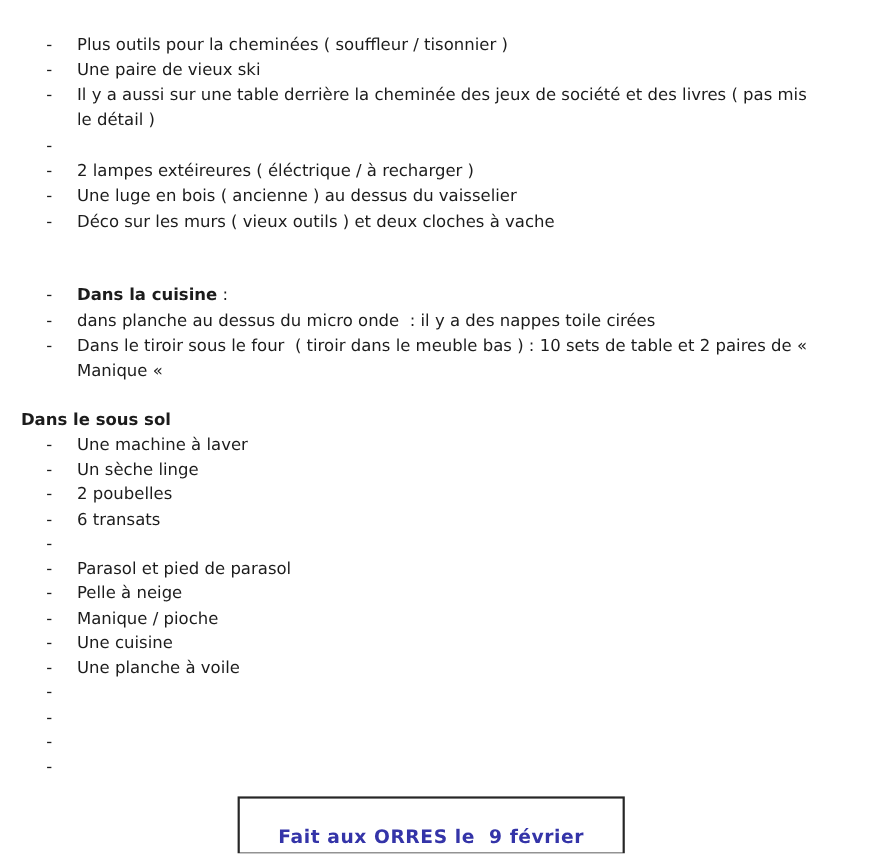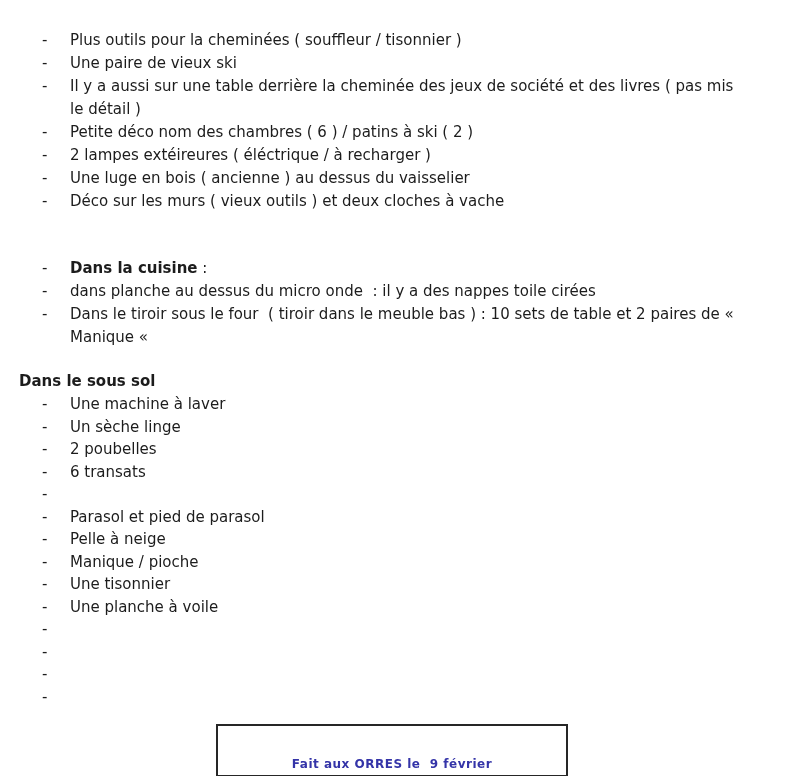--- a/index.html
+++ b/index.html
@@ -52,21 +52,21 @@
     border: 2px solid #262626;
     display: flex;
     align-items: flex-end;
     justify-content: center;
     padding-bottom: 4px;
     box-sizing: content-box;
   }
   .footer-text {
     color: #3434a8;
     font-weight: bold;
-    font-size: 12px;
+    font-size: 17px;
     white-space: pre;
     letter-spacing: 0.5px;
   }
 </style>
 </head>
 <body>
 
 <div class="page">
 
   <div class="list list1">
@@ -77,21 +77,20 @@
     <div class="li">
       <span class="dash">-</span>
       <span class="txt">Une paire de vieux ski</span>
     </div>
     <div class="li">
       <span class="dash">-</span>
       <span class="txt">Il y a aussi sur une table derrière la cheminée des jeux de société et des livres ( pas mis le détail )</span>
     </div>
     <div class="li">
       <span class="dash">-</span>
-      <span class="txt">Petite déco nom des chambres ( 6 ) / patins à ski ( 2 )</span>
     </div>
     <div class="li">
       <span class="dash">-</span>
       <span class="txt">2 lampes extéireures ( éléctrique / à recharger )</span>
     </div>
     <div class="li">
       <span class="dash">-</span>
       <span class="txt">Une luge en bois ( ancienne ) au dessus du vaisselier</span>
     </div>
     <div class="li">
@@ -144,21 +143,21 @@
       <div class="li">
         <span class="dash">-</span>
         <span class="txt">Pelle à neige</span>
       </div>
       <div class="li">
         <span class="dash">-</span>
         <span class="txt">Manique / pioche</span>
       </div>
       <div class="li">
         <span class="dash">-</span>
-        <span class="txt">Une tisonnier</span>
+        <span class="txt">Une cuisine</span>
       </div>
       <div class="li">
         <span class="dash">-</span>
         <span class="txt">Une planche à voile</span>
       </div>
       <div class="li">
         <span class="dash">-</span>
         <span class="txt"></span>
       </div>
       <div class="li">

